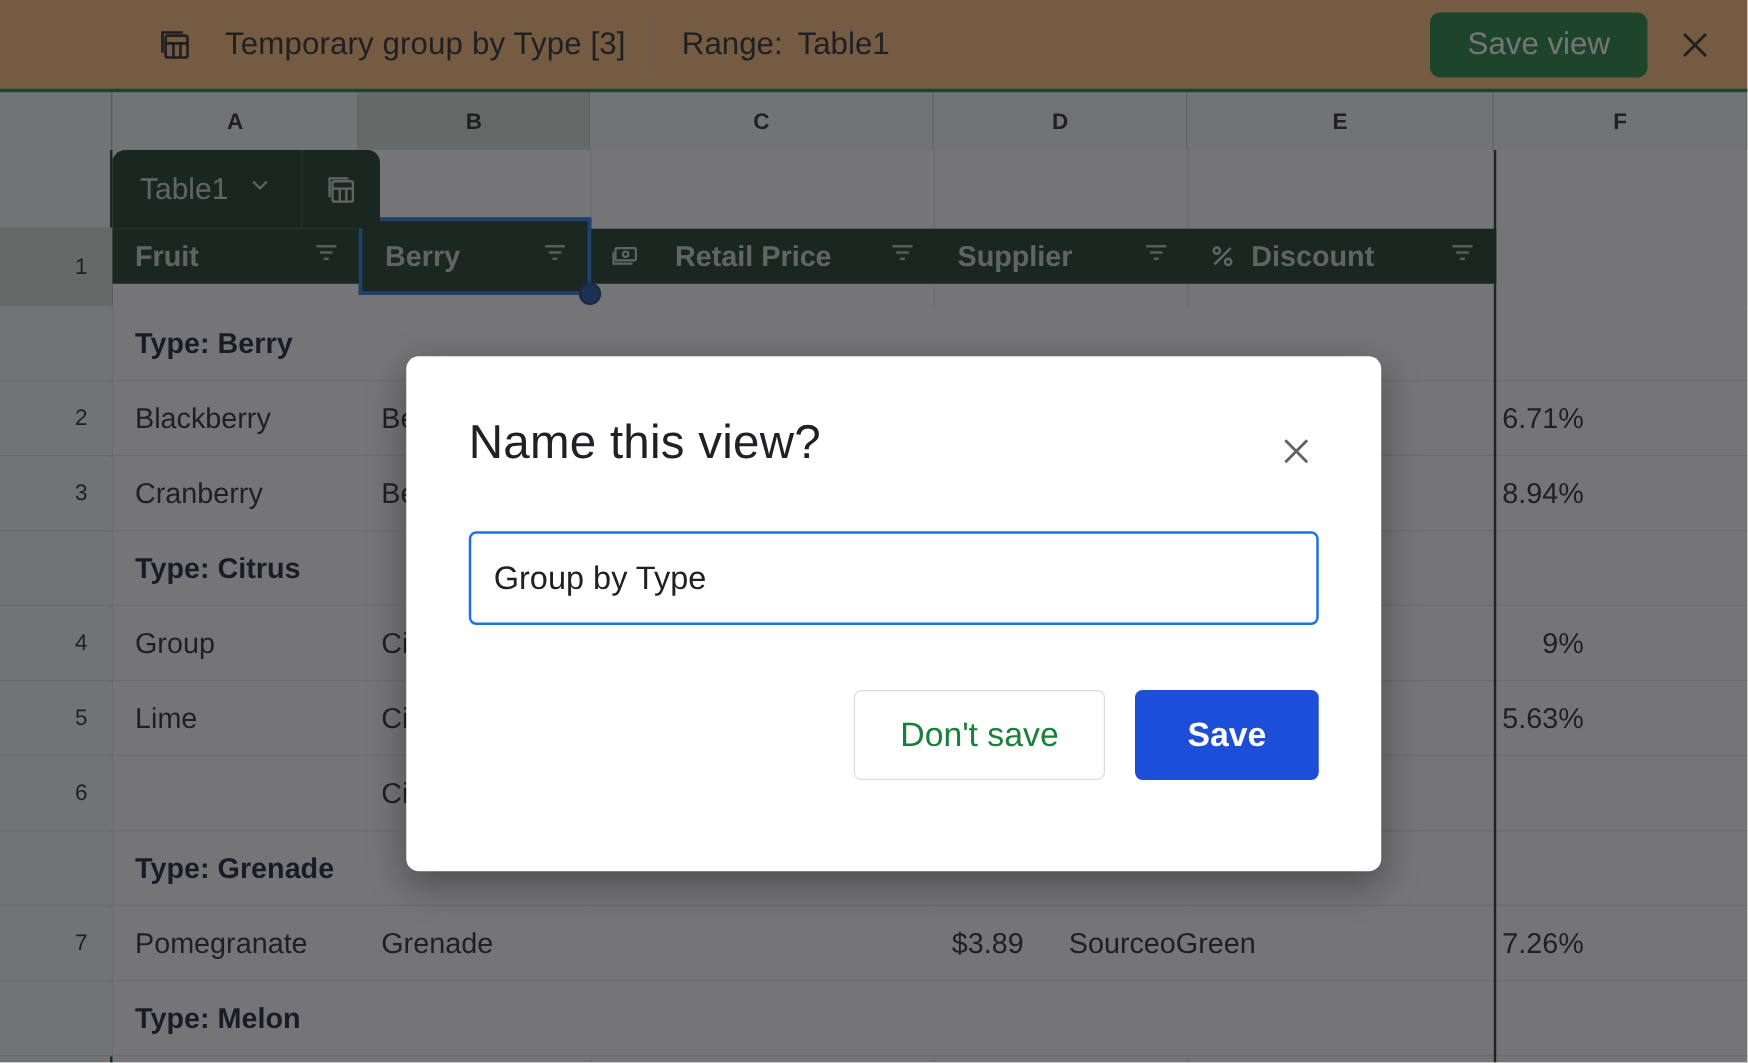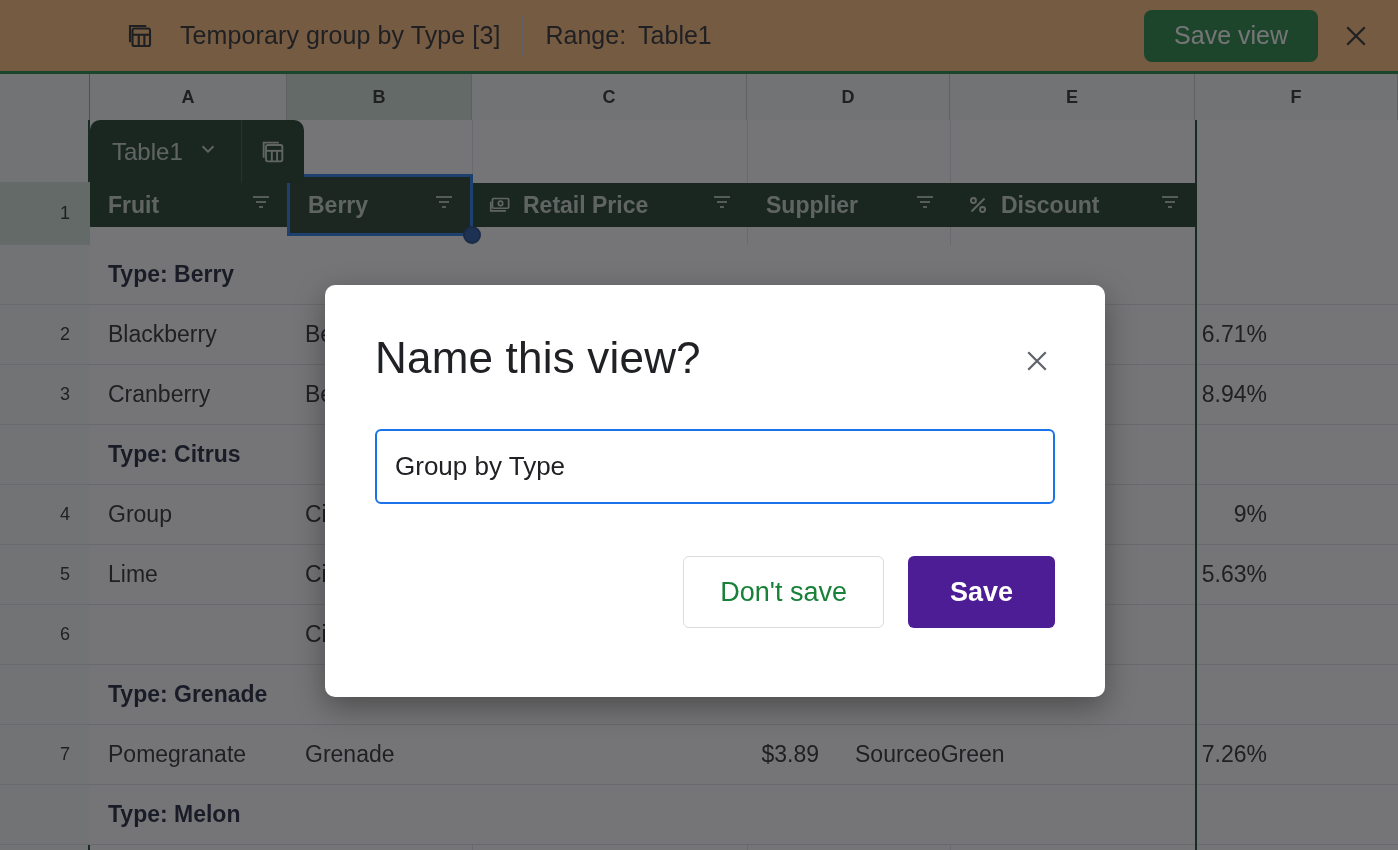--- a/index.html
+++ b/index.html
@@ -187,21 +187,21 @@
     background: #ffffff;
     border-radius: 10px;
     box-shadow: 0 10px 30px rgba(0,0,0,.35);
     z-index: 30;
     padding: 48px 50px;
   }
   .modal-head {
     display: flex; align-items: flex-start; justify-content: space-between;
   }
   .modal-title {
-    font-size: 44px; color: #202124; font-weight: normal;
+    font-size: 38px; color: #202124; font-weight: normal;
     letter-spacing: .2px;
   }
   .modal-close {
     width: 36px; height: 36px; margin-top: 10px;
     display: flex; align-items: center; justify-content: center;
     color: #5f6368; cursor: pointer;
   }
   .modal-input-wrap { margin-top: 46px; }
   .modal-input {
     width: 680px; height: 75px;
@@ -219,21 +219,21 @@
   .btn {
     height: 72px; border-radius: 6px;
     font-size: 27px; font-family: inherit;
     cursor: pointer;
   }
   .btn-secondary {
     background: #ffffff; color: #188038;
     border: 1px solid #dadce0; padding: 0 36px;
   }
   .btn-primary {
-    background: #4c1d95; color: #ffffff;
+    background: #1d4ed8; color: #ffffff;
     border: none; padding: 0 42px; font-weight: bold;
   }
 </style>
 </head>
 <body>
 
 <div id="root">
 
   <div class="sheet-layer">
 
@@ -320,21 +320,21 @@
         </div>
         <div class="th-cell active" style="width:186px;padding-left:18px;">
           <span class="th-label">Berry</span>
           <span class="filter-ico">
             <svg width="24" height="24" viewBox="0 0 24 24" fill="none" stroke="currentColor" stroke-width="2">
               <path d="M4 7h16M7 12h10M10 17h4"></path>
             </svg>
           </span>
           <span class="sel-handle"></span>
         </div>
-        <div class="th-cell" style="width:275px;padding-left:14px;">
+        <div class="th-cell" style="width:275px;padding-left:14px;gap:17px;">
           <span class="th-pre-ico">
             <svg width="26" height="26" viewBox="0 0 24 24" fill="none" stroke="currentColor" stroke-width="1.6">
               <rect x="5" y="6" width="15" height="9" rx="1.2"></rect>
               <circle cx="12.5" cy="10.5" r="2"></circle>
               <path d="M3.5 9v8.5h14"></path>
             </svg>
           </span>
           <span class="th-label">Retail Price</span>
           <span class="filter-ico">
             <svg width="24" height="24" viewBox="0 0 24 24" fill="none" stroke="currentColor" stroke-width="2">

